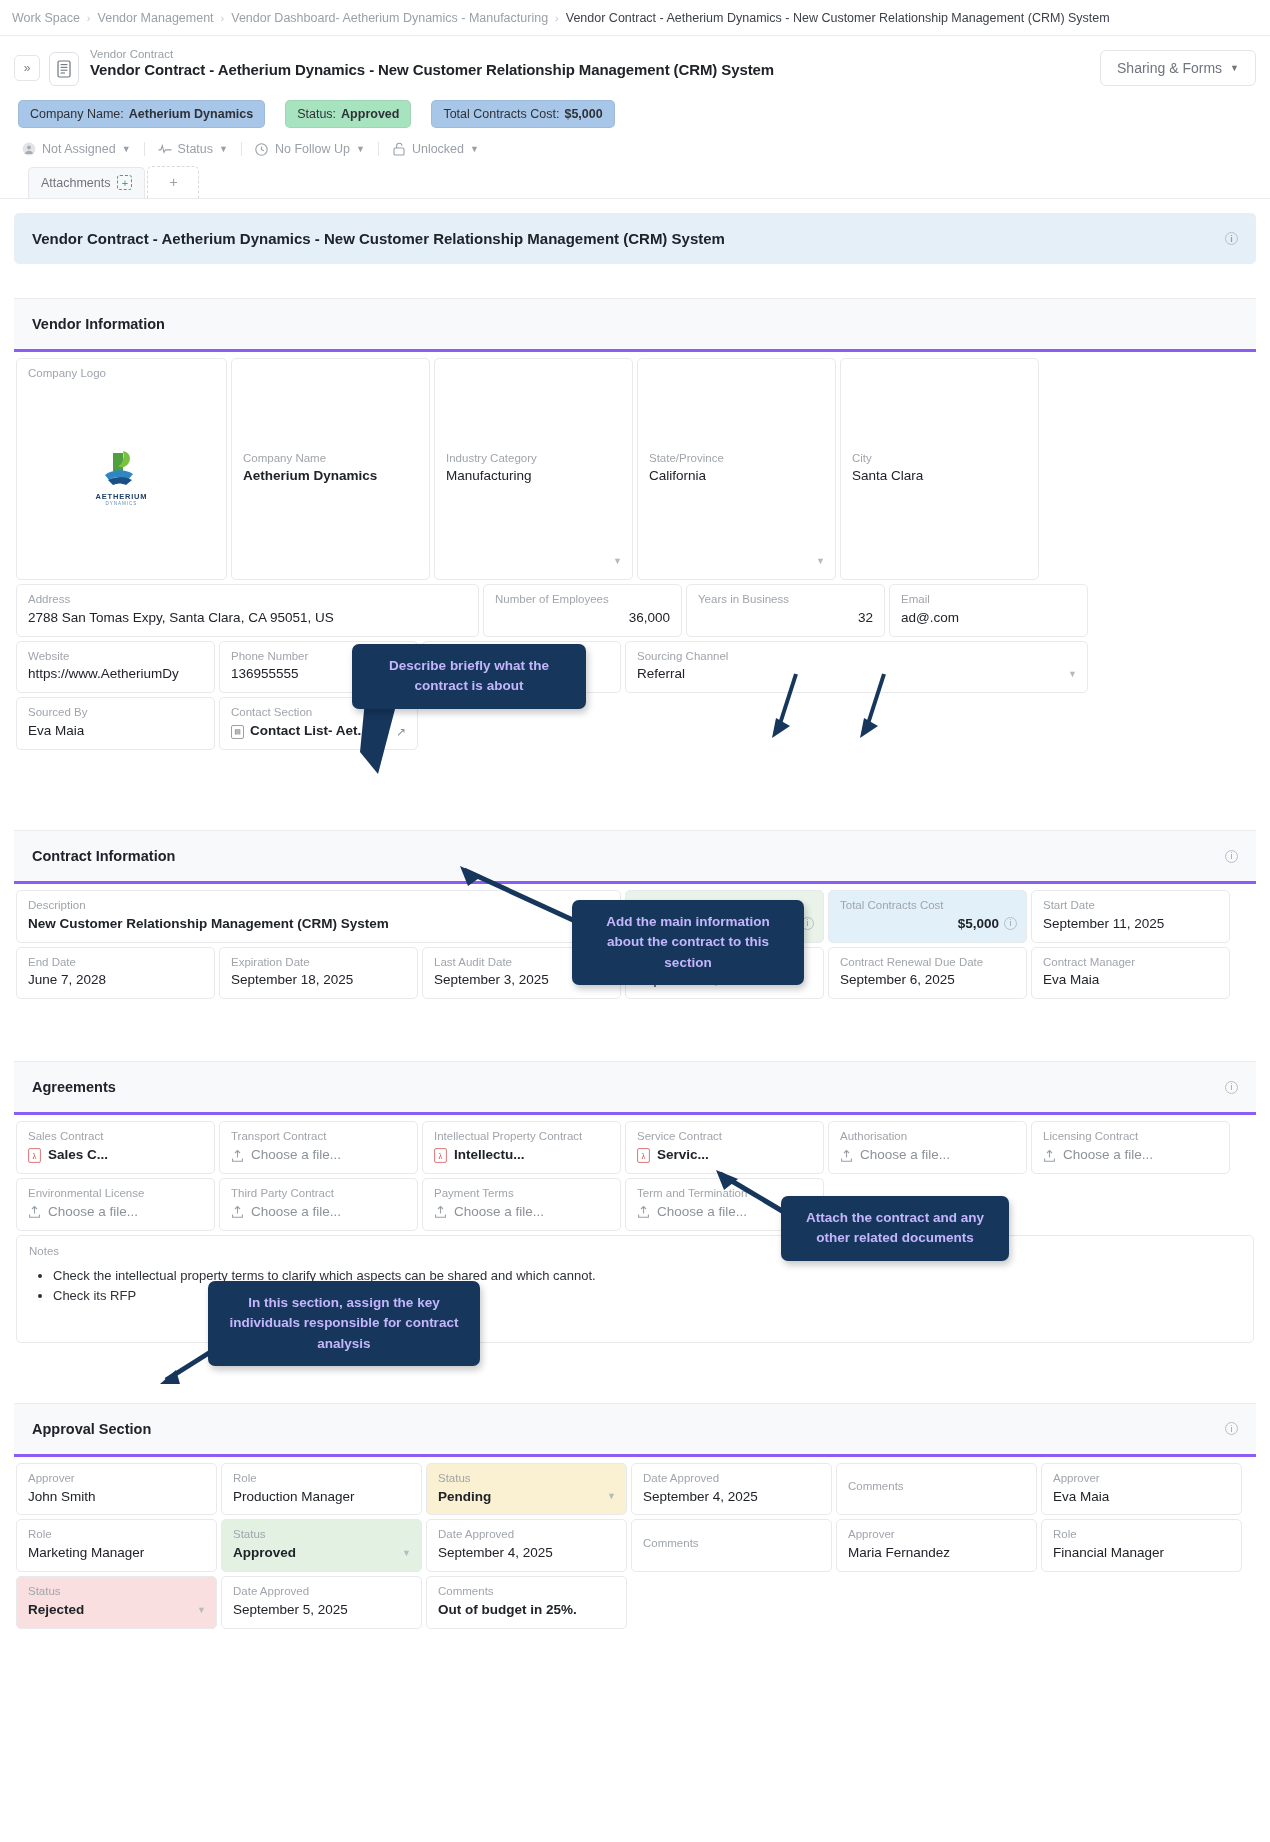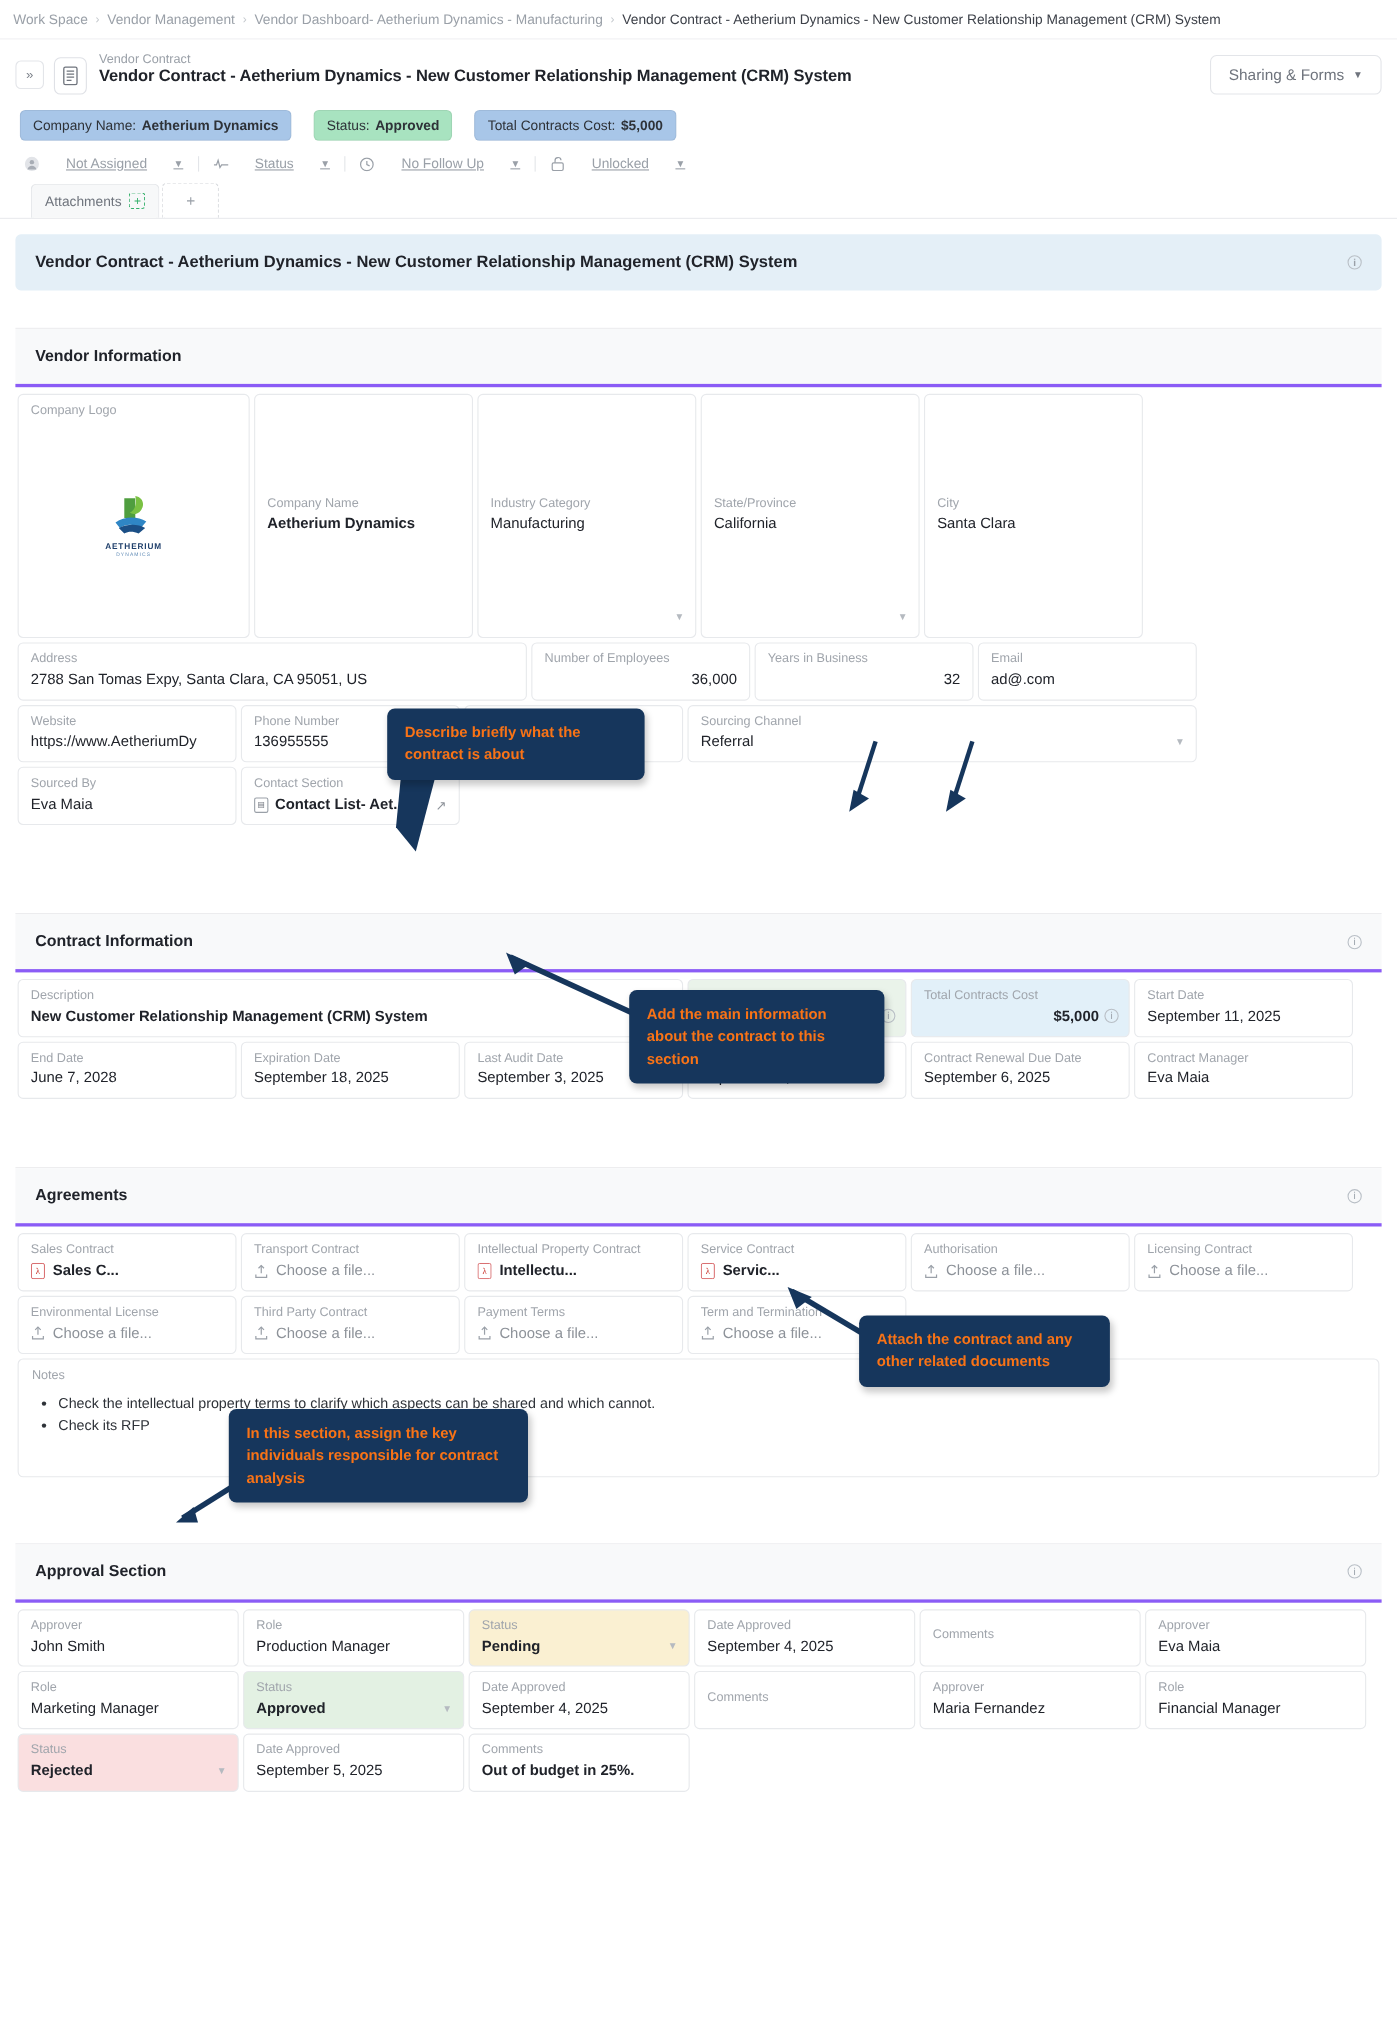--- a/index.html
+++ b/index.html
@@ -65,21 +65,21 @@
   }
   .chip b { font-weight: bold; }
   .chip.blue { background: #a8c6e8; }
   .chip.green { background: #a8e3c0; }
 
   
   .metarow {
     display: flex; align-items: center; gap: 0; margin: 14px 0 0 4px;
     font-size: 12.5px; color: #9aa0a8; padding-bottom: 10px;
   }
-  .metaitem { display: flex; align-items: center; gap: 24px; padding: 0 13px; cursor: pointer; text-decoration: underline;}
+  .metaitem { display: flex; align-items: center; gap: 6px; padding: 0 13px; cursor: pointer;}
   .metaitem:first-child { padding-left: 4px; }
   .metasep { width: 1px; height: 14px; background: #e3e5e9; }
   .mi-icon { width: 14px; height: 14px; display:inline-flex; align-items:center; justify-content:center; }
 
   
   .tabs { display: flex; align-items: flex-end; padding: 0 14px; gap: 2px; }
   .tab {
     padding: 7px 12px 8px 12px; font-size: 12.5px; color: #6f747d;
     border: 1px solid #e5e7ea; border-bottom: none;
     border-radius: 5px 5px 0 0; background: #f7f8f9;
@@ -163,22 +163,22 @@
   }
   .notes ul { margin: 7px 0 0 24px; }
   .notes li { font-size: 13px; color: #2e3238; line-height: 1.55; }
   .ap-cell { width: 201px; }
   .status-pending { background: #faf0d2; }
   .status-approved { background: #e3f1e3; }
   .status-rejected { background: #fadfe0; }
 
   
   .callout {
-    position: absolute; background: #16365c; color: #f97316; border-radius: 7px;
-    padding: 12px 16px; font-size: 13.5px; line-height: 1.5; 
+    position: absolute; background: #16365c; color: #c4b5fd; border-radius: 7px;
+    padding: 12px 16px; font-size: 13.5px; line-height: 1.5; text-align: center;
     font-weight: bold; box-shadow: 2px 4px 7px rgba(0,0,0,.22); z-index: 40;
   }
   svg.arrow { position: absolute; z-index: 39; overflow: visible; }
 </style>
 </head>
 <body>
 
 <div class="breadcrumb">
   <span>Work Space</span>
   <span class="sep">›</span>

